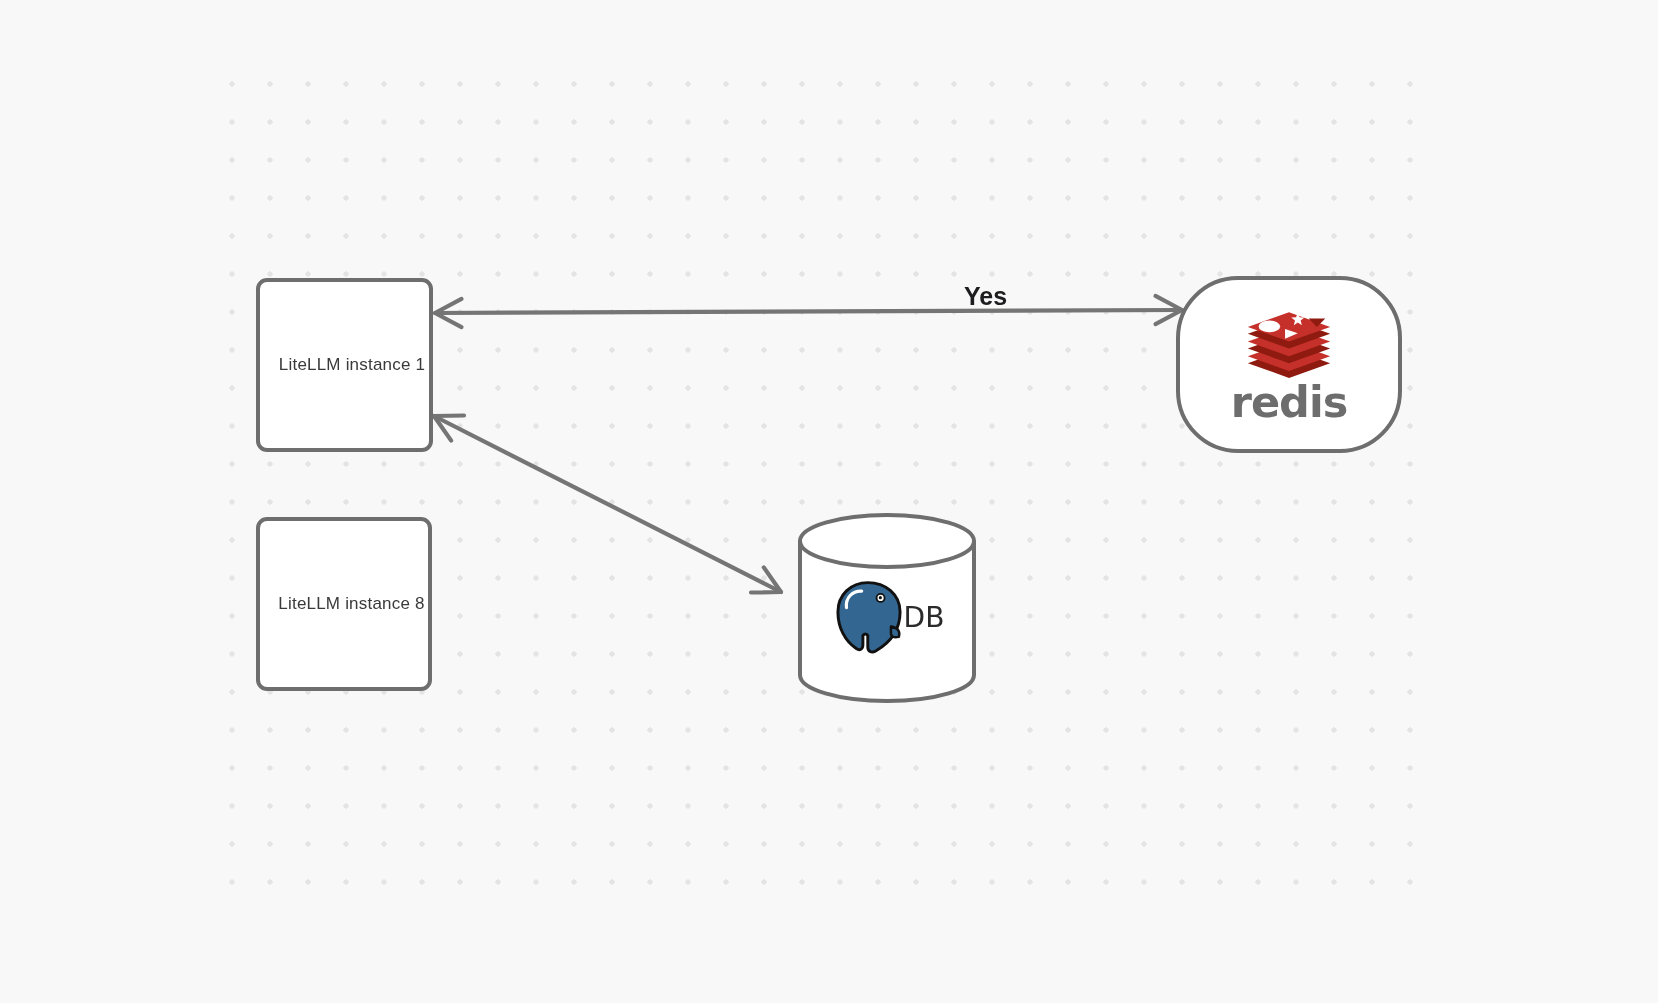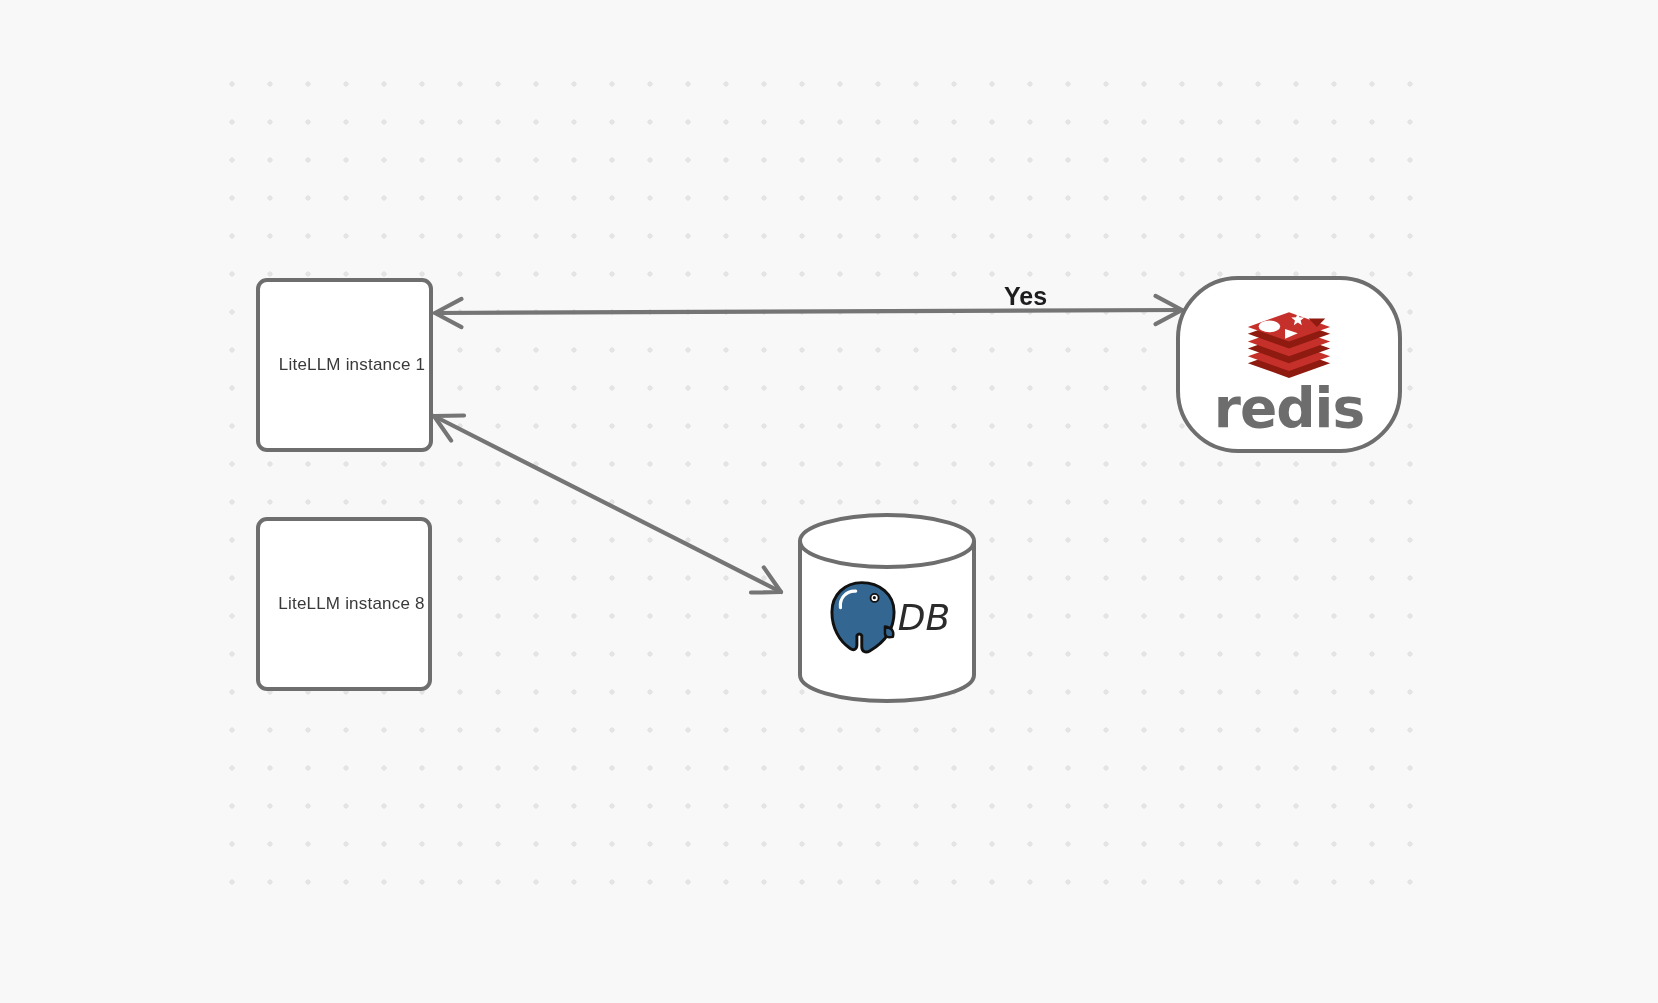--- a/index.html
+++ b/index.html
@@ -51,35 +51,34 @@
     position: absolute; left: 1176px; top: 276px; width: 226px; height: 177px;
     background: var(--node-fill);
     border: 4px solid var(--node-stroke);
     border-radius: 62px;
     display: flex; flex-direction: column; align-items: center; justify-content: flex-start;
   }
   .redis-logo { margin-top: 30px; }
   .redis-word {
     margin-top: -4px;
     font-family: "DejaVu Sans", sans-serif;
-    font-weight: 700; font-size: 55px; line-height: 1;
+    font-weight: 700; font-size: 43px; line-height: 1;
     color: var(--redis-wordmark); letter-spacing: -1px;
   }
 
   .cylinder { position: absolute; left: 797px; top: 513px; }
 
   .db-content {
     position: absolute; left: 797px; top: 572px; width: 180px; height: 92px;
     display: flex; align-items: center; justify-content: center;
   }
   .db-label {
     font-family: "DejaVu Sans", sans-serif;
-    font-size: 36px; line-height: 1; color: var(--db-text);
+    font-size: 28px; line-height: 1; color: var(--db-text);
     margin-left: -4px;
-    font-style: italic;
   }
 
   .edge-label {
     position: absolute;
     font-weight: 700; font-size: 25px; line-height: 1.1;
     color: var(--label-text);
     white-space: pre;
   }
 </style>
 </head>
@@ -139,15 +138,15 @@
                L 31 55.5 C 31 59.5 34 61 37.5 59 C 47 53.5 57.5 43.5 57.5 27
                C 57.5 12.5 45.5 3 31 3 Z" fill="#336791" stroke="#111111" stroke-width="2.4" stroke-linejoin="round"></path>
       <path d="M 50 39 Q 58.5 40.5 56.5 47.5 Q 49.5 49 50 43.5 Z" fill="#336791" stroke="#111111" stroke-width="2" stroke-linejoin="round"></path>
       <path d="M 13.5 23.5 C 12.5 15.5 18.5 9.5 26 10" fill="none" stroke="#ffffff" stroke-width="2.6" stroke-linecap="round"></path>
       <circle cx="41.5" cy="15.5" r="3.3" fill="#ffffff" stroke="#111111" stroke-width="1.5"></circle>
       <circle cx="41.3" cy="15.3" r="1.3" fill="#111111"></circle>
     </svg>
     <span class="db-label">DB</span>
   </div>
 
-  <div class="edge-label" style="left:1004px; top:283px;">Yes</div>
+  <div class="edge-label" style="left:964px; top:283px;">Yes</div>
 
 </div>
 
 </body></html>

